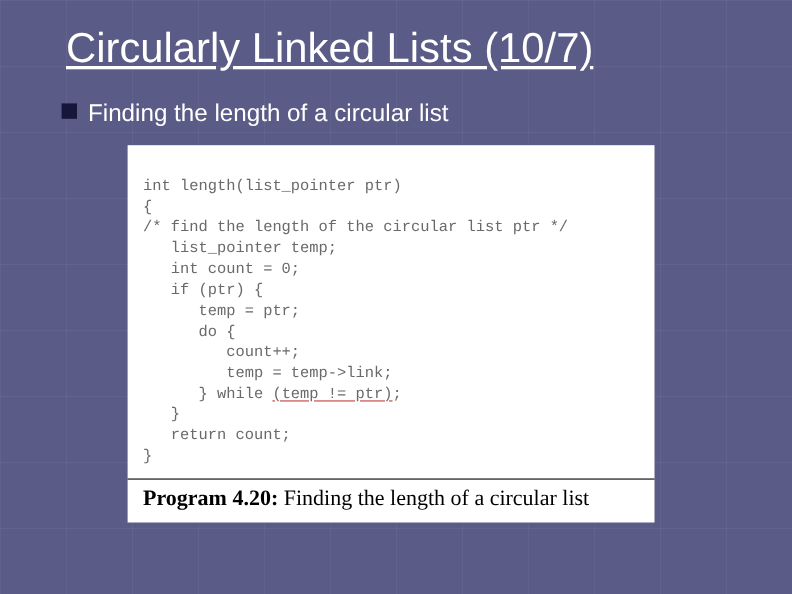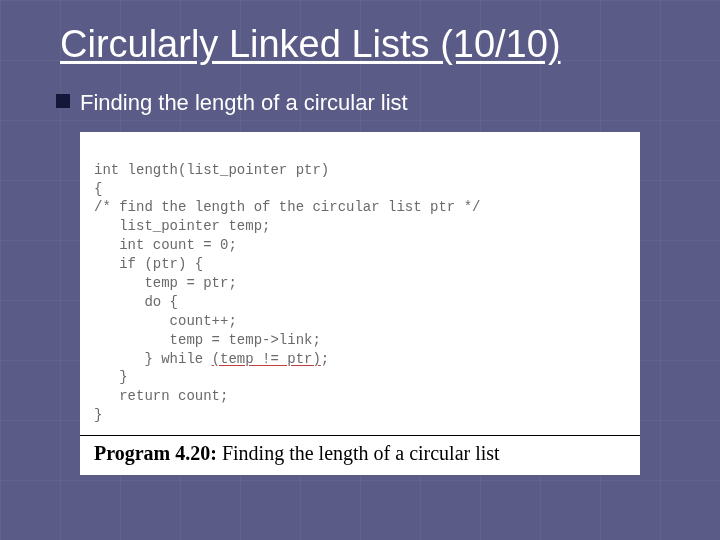--- a/index.html
+++ b/index.html
@@ -39,23 +39,23 @@
     height: 14px;
     margin-top: 4px;
     background: #15163a;
     flex: 0 0 auto;
   }
   .bullet-text {
     color: #ffffff;
     font-size: 22px;
   }
   .code-box {
-    margin: 8px 60px 0 80px;
+    margin: 8px 60px 0 116px;
     background: #ffffff;
-    width: 560px;
+    width: 479px;
     box-sizing: border-box;
   }
   .code {
     padding: 10px 14px 4px 14px;
     font-family: "Courier New", Courier, monospace;
     font-size: 14px;
     line-height: 1.35;
     color: #6a6a6a;
     white-space: pre;
   }
@@ -77,21 +77,21 @@
   }
   .caption .prog {
     font-weight: bold;
   }
 </style>
 </head>
 <body>
 
 <div class="slide">
 
-  <div class="title">Circularly Linked Lists (10/10)</div>
+  <div class="title">Circularly Linked Lists (10/7)</div>
 
   <div class="bullet-row">
     <div class="bullet"></div>
     <div class="bullet-text">Finding the length of a circular list</div>
   </div>
 
   <div class="code-box">
     <div class="code">
 <span>int length(list_pointer ptr)</span>
 <span>{</span>

